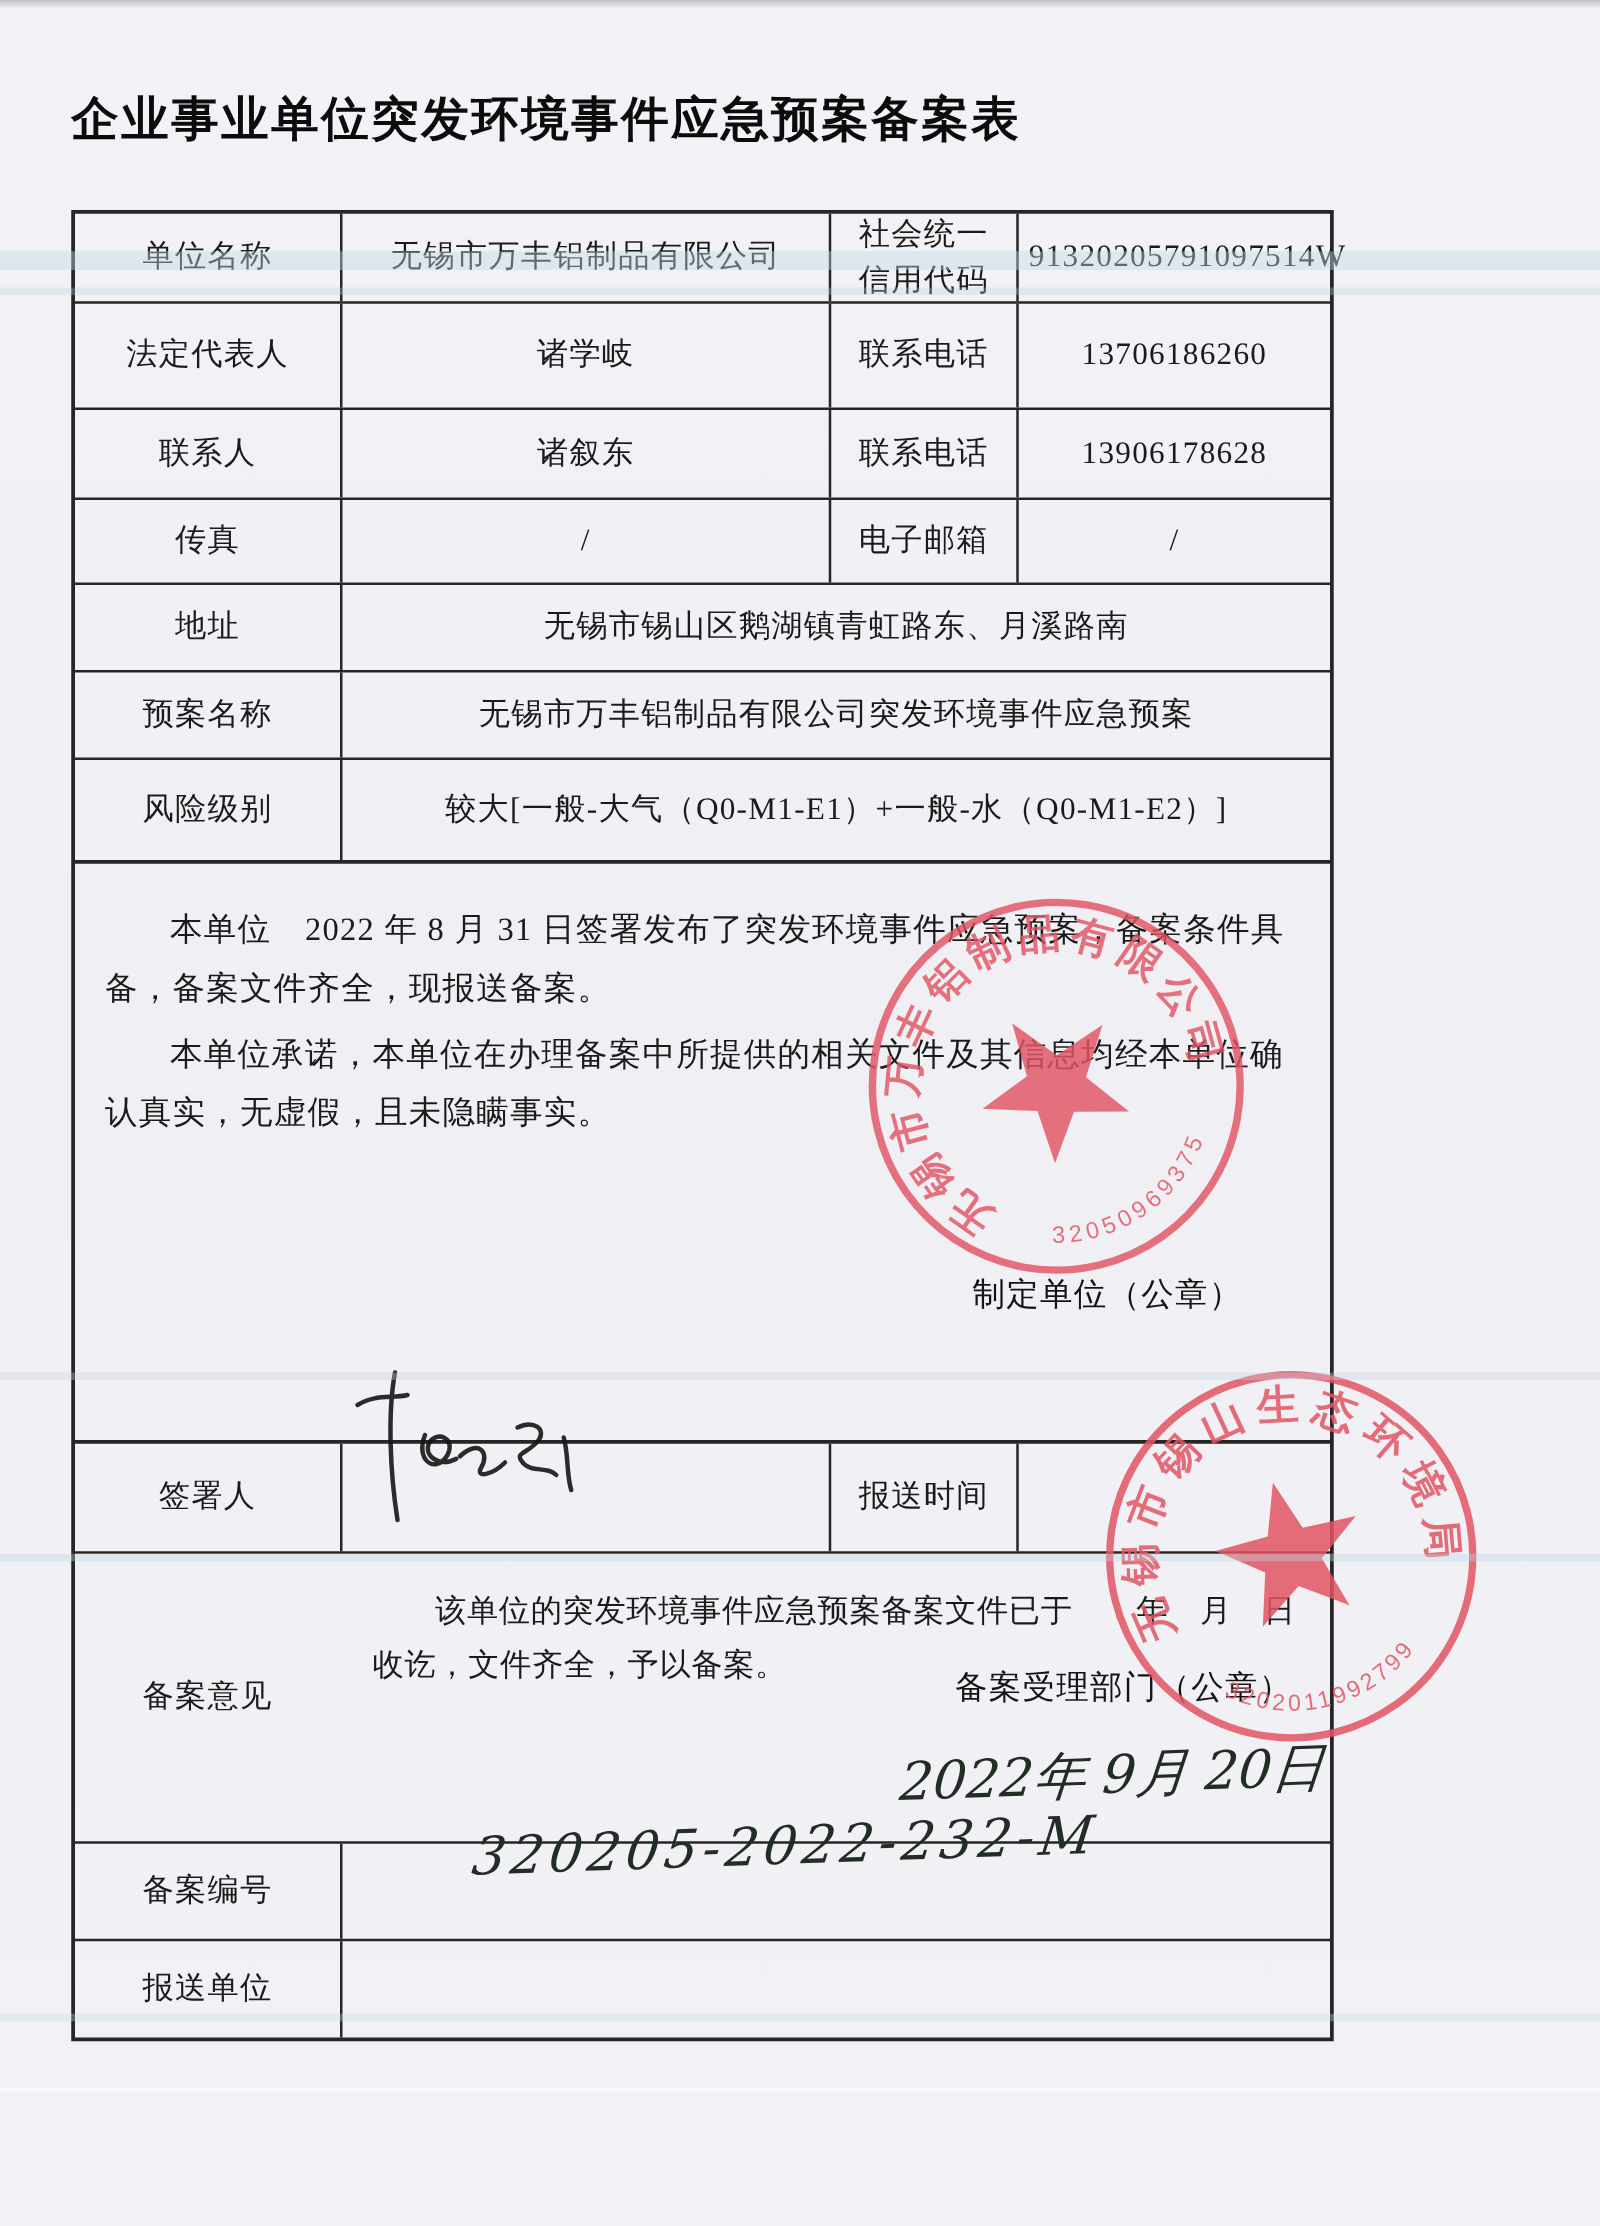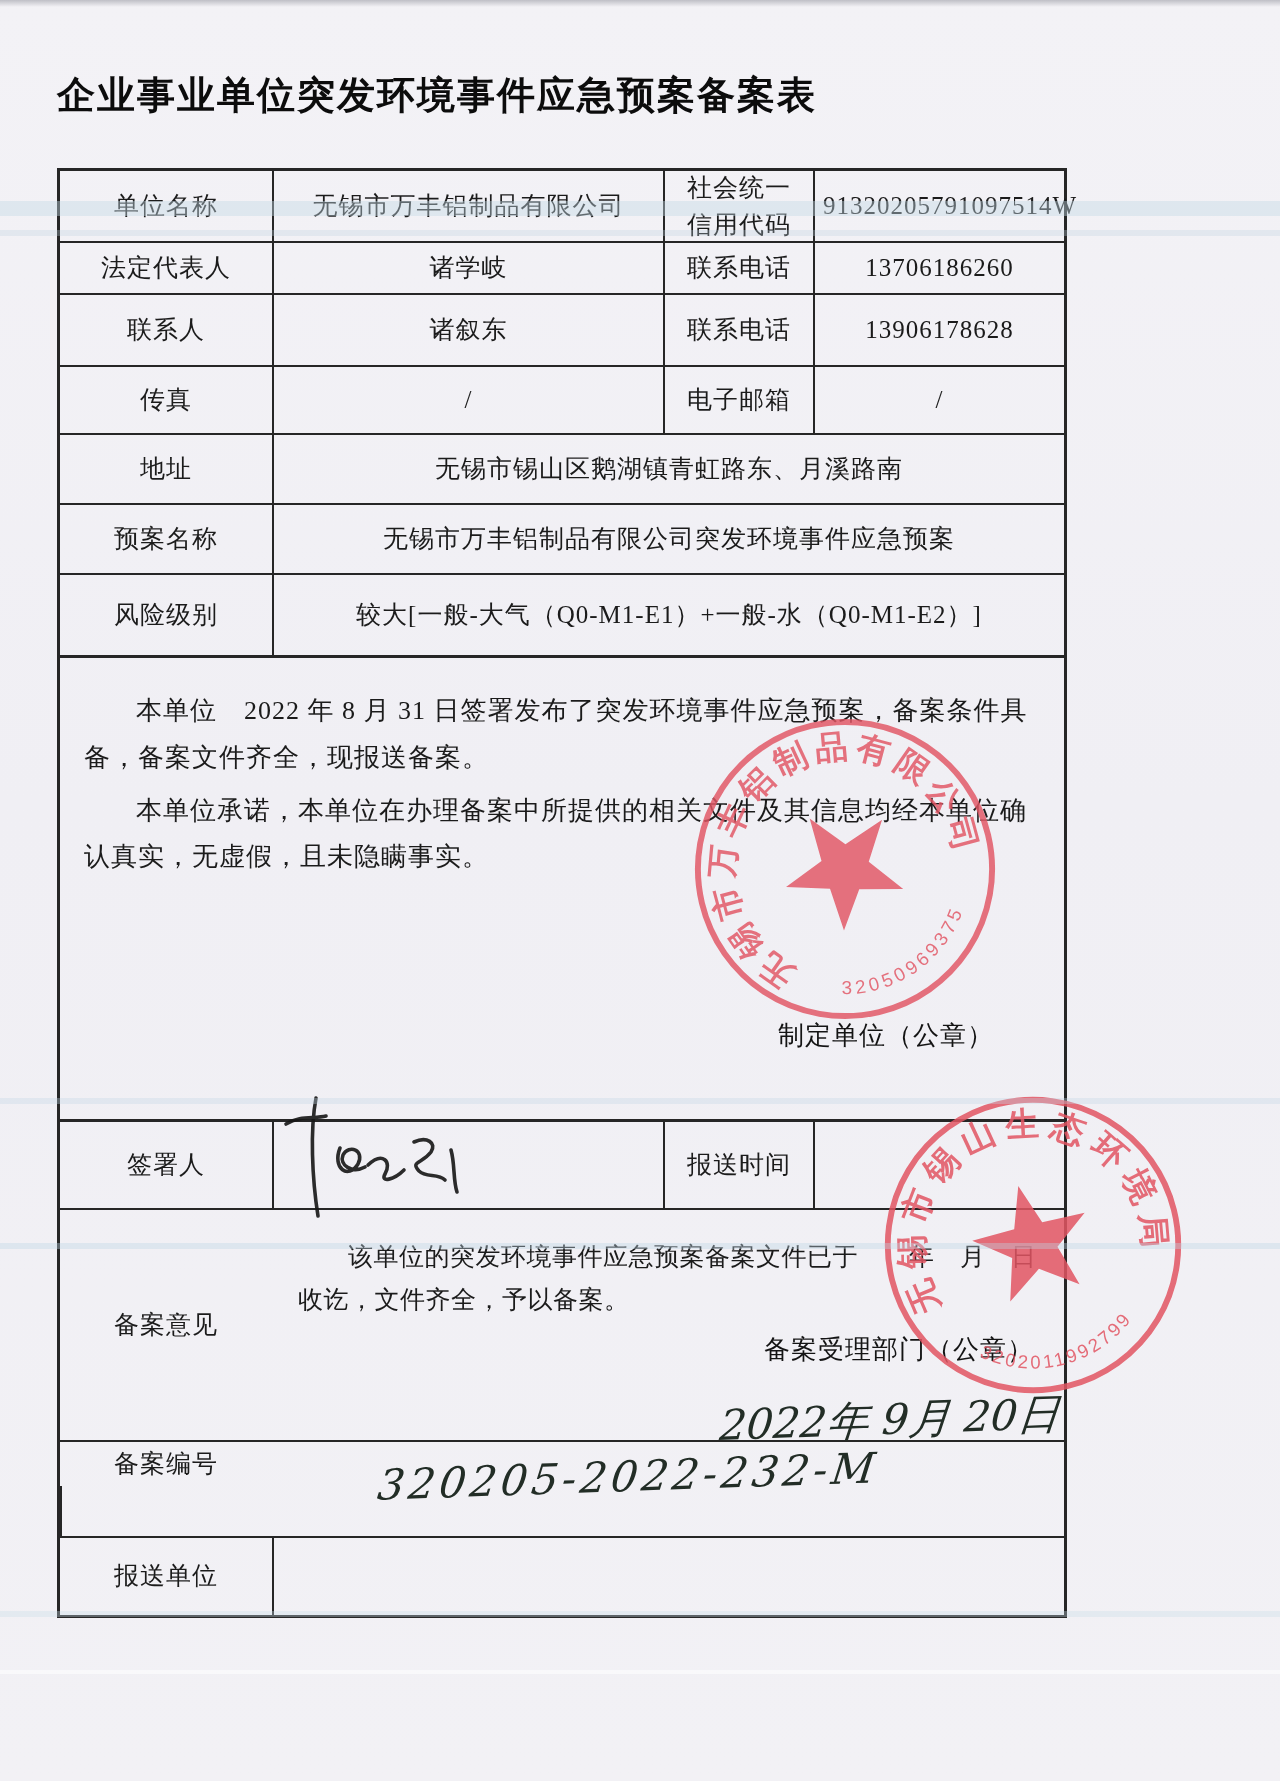--- a/index.html
+++ b/index.html
@@ -82,21 +82,21 @@
   <div class="row" style="height:70px;">
     <div class="cell w1">单位名称</div>
     <div class="cell w2">无锡市万丰铝制品有限公司</div>
     <div class="cell w3 two-line">
         <span>社会统一</span>
         <span>信用代码</span>
       </div>
     <div class="cell w4">91320205791097514W</div>
   </div>
 
-  <div class="row" style="height:52px;">
+  <div class="row" style="height:85px;">
     <div class="cell w1">法定代表人</div>
     <div class="cell w2">诸学岐</div>
     <div class="cell w3">联系电话</div>
     <div class="cell w4">13706186260</div>
   </div>
 
   <div class="row" style="height:72px;">
     <div class="cell w1">联系人</div>
     <div class="cell w2">诸叙东</div>
     <div class="cell w3">联系电话</div>
@@ -139,21 +139,21 @@
     <div class="cell w4"></div>
   </div>
 
   <div class="row" style="height:232px;">
     <div class="cell w1">备案意见</div>
     <div class="opinion-cell spanRest">
       <p class="opinion-text">该单位的突发环境事件应急预案备案文件已于　　年　月　日收讫，文件齐全，予以备案。</p>
     </div>
   </div>
 
-  <div class="row" style="height:96px;flex-direction:column;">
+  <div class="row" style="height:78px;">
     <div class="cell w1">备案编号</div>
     <div class="cell spanRest"></div>
   </div>
 
   <div class="row" style="height:79px;">
     <div class="cell w1">报送单位</div>
     <div class="cell spanRest"></div>
   </div>
 
 

